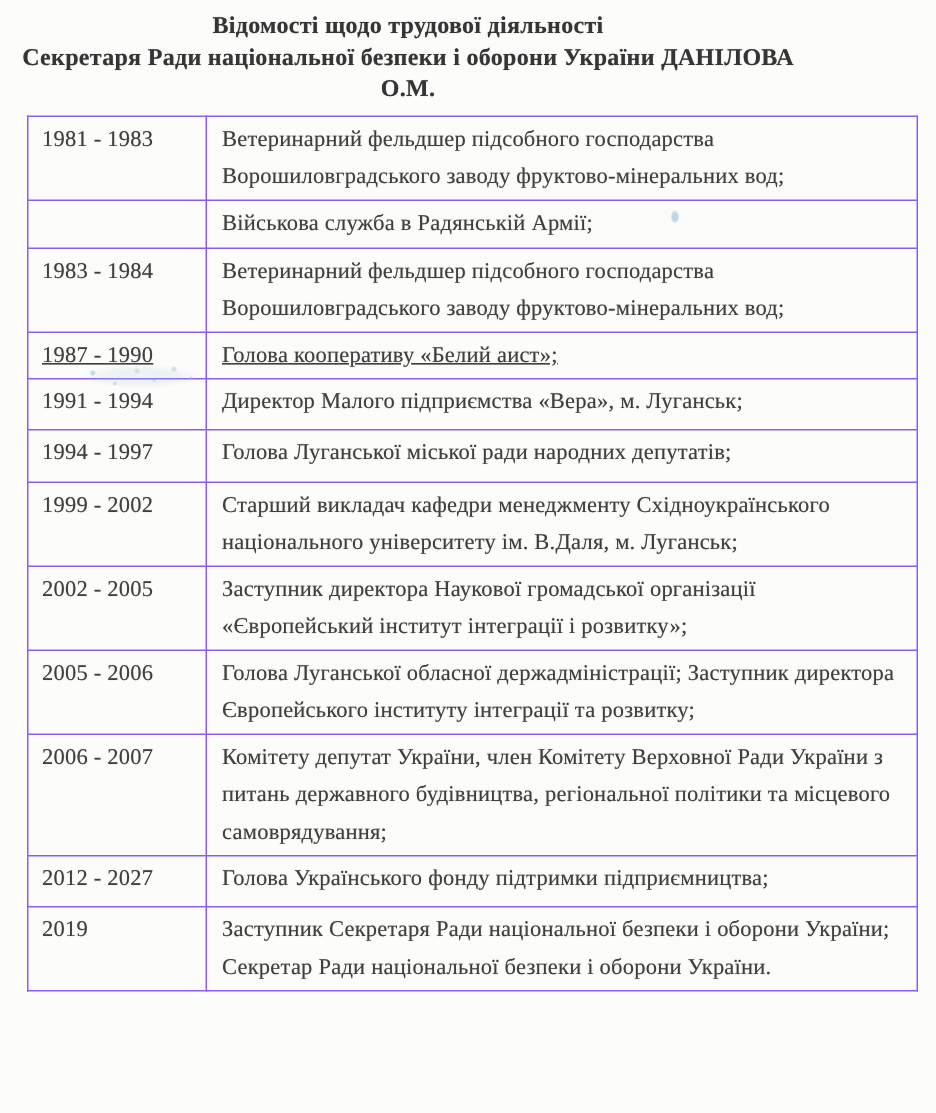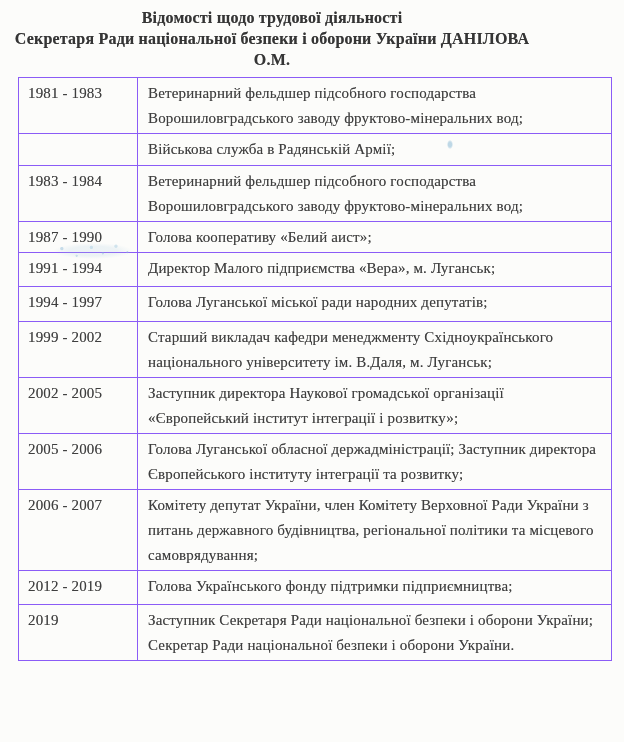--- a/index.html
+++ b/index.html
@@ -52,21 +52,21 @@
     white-space: nowrap;
   }
   td.desc {
     padding: 3px 10px 2px 10px;
     white-space: pre-line;
   }
   tr.row-0  { height: 54px; }
   tr.row-1  { height: 32px; margin-left: 12px; }
   tr.row-2  { height: 55px; }
   tr.row-3  { height: 73px; }
-  tr.row-4  { height: 30px; }
+  tr.row-4  { height: 30px; text-decoration: underline; }
   tr.row-5  { height: 34px; }
   tr.row-6  { height: 35px; }
   tr.row-7  { height: 56px; }
   tr.row-8  { height: 55px; }
   tr.row-9  { height: 56px; }
   tr.row-10 { height: 74px; }
   tr.row-11 { height: 34px; }
   tr.row-12 { height: 48px; }
   .scan-smudge {
     position: absolute;
@@ -148,21 +148,21 @@
         <td class="desc">Голова Луганської обласної держадміністрації; Заступник директора
 Європейського інституту інтеграції та розвитку;</td>
       </tr>
       <tr class="row-10">
         <td class="period">2006 - 2007</td>
         <td class="desc">Комітету депутат України, член Комітету Верховної Ради України з
 питань державного будівництва, регіональної політики та місцевого
 самоврядування;</td>
       </tr>
       <tr class="row-11">
-        <td class="period">2012 - 2019</td>
+        <td class="period">2012 - 2027</td>
         <td class="desc">Голова Українського фонду підтримки підприємництва;</td>
       </tr>
       <tr class="row-12">
         <td class="period">2019</td>
         <td class="desc">Заступник Секретаря Ради національної безпеки і оборони України;
 Секретар Ради національної безпеки і оборони України.</td>
       </tr>
     </tbody>
   </table>
 

